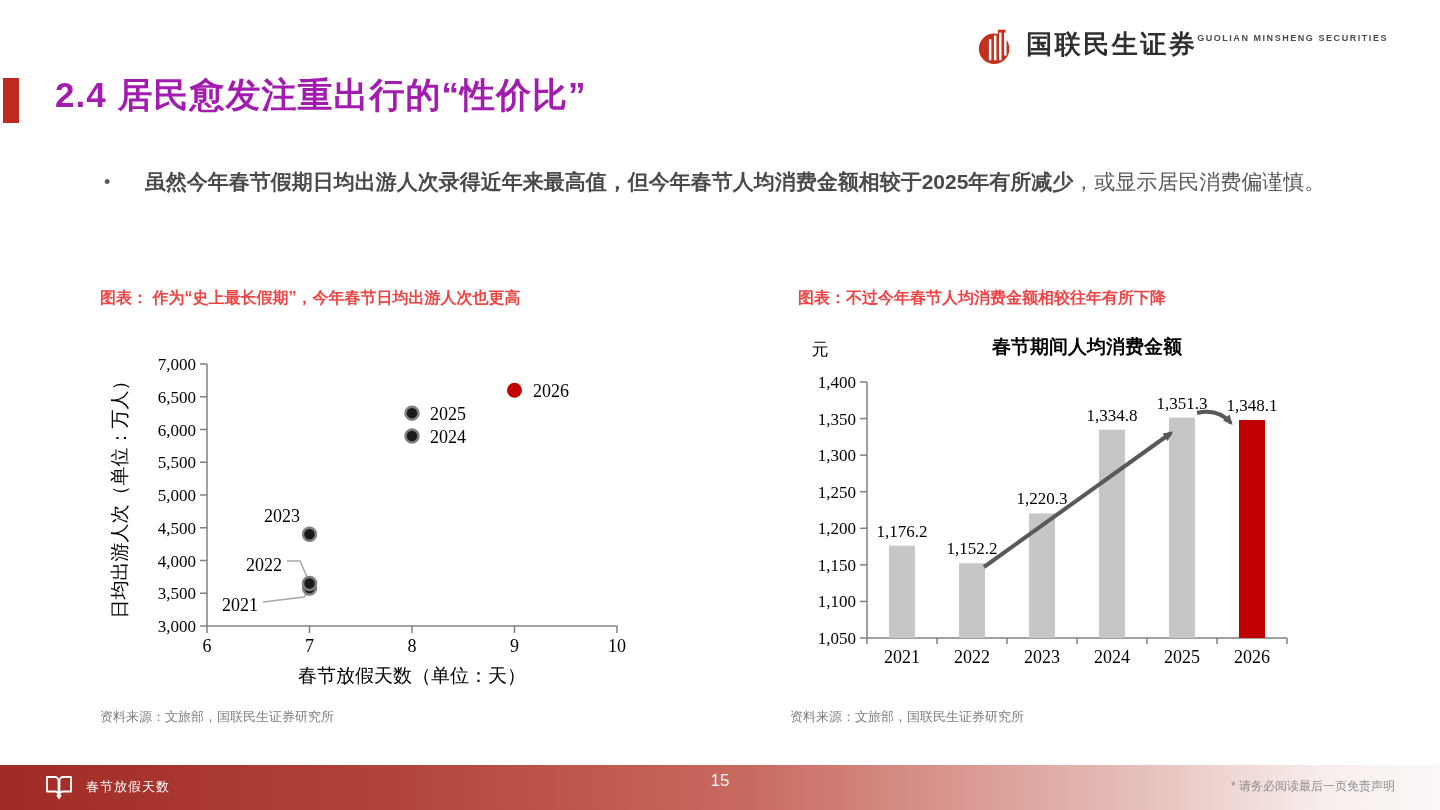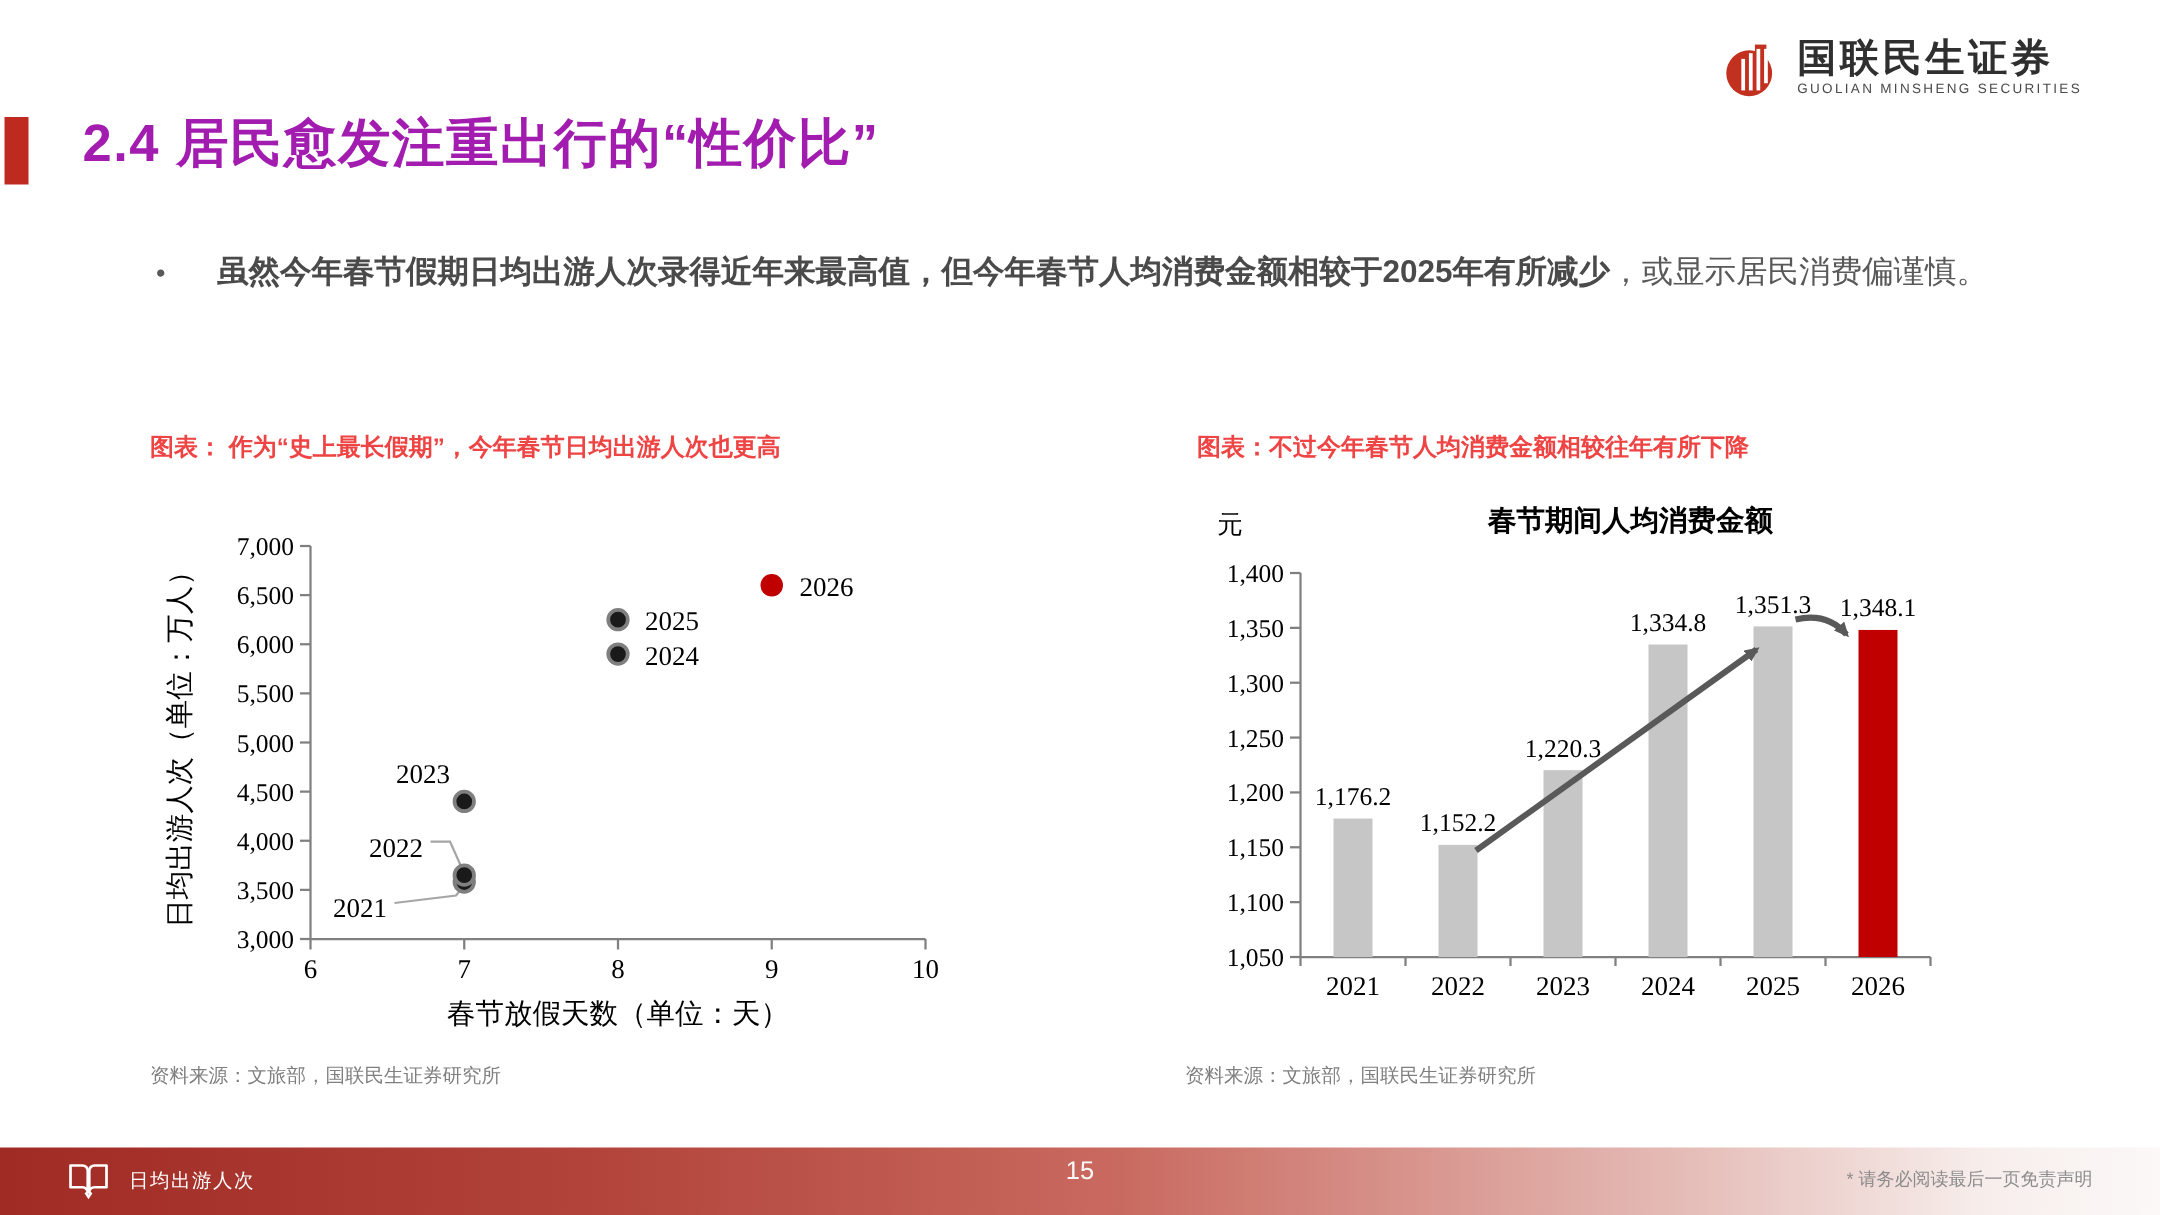--- a/index.html
+++ b/index.html
@@ -2,23 +2,23 @@
 <html><head>
 <meta charset="utf-8">
 <style>
   html,body{margin:0;padding:0;background:#fff;}
   body{width:1440px;height:810px;position:relative;overflow:hidden;
        font-family:"Liberation Sans","DejaVu Sans",sans-serif;}
   .abs{position:absolute;}
 
   
   #logo{top:24px;right:52px;display:flex;align-items:center;gap:8px;}
-  #logo .txt{display:flex;flex-direction:column;line-height:1.05;}
+  #logo .txt{display:flex;flex-direction:row;line-height:1.05;}
   #logo .cn{font-size:26px;font-weight:bold;color:#2f2f2f;letter-spacing:2.5px;}
-  #logo .en{font-size:9px;font-weight:normal;color:#4a4a4a;letter-spacing:1.55px;margin-top:3px;}
+  #logo .en{font-size:9px;font-weight:bold;color:#4a4a4a;letter-spacing:1.55px;margin-top:3px;}
 
   
   #accent-bar{left:3px;top:78px;width:16px;height:45px;background:#BE2A20;}
   #page-title{left:55px;top:72px;font-size:35px;font-weight:bold;color:#a21caf;letter-spacing:1px;}
 
   
   #bullet-row{left:100px;top:162px;width:1240px;font-size:21px;line-height:40px;color:#595959;}
   #bullet-row .dot{position:absolute;left:4px;top:0;color:#595959;font-size:18px;}
   #bullet-row .txt{display:block;margin-left:30px;text-align:center;}
   #bullet-row .b{font-weight:bold;color:#4a4a4a;}
@@ -204,16 +204,16 @@
 <div class="abs fig-source" id="source-left">资料来源：文旅部，国联民生证券研究所</div>
 <div class="abs fig-source" id="source-right">资料来源：文旅部，国联民生证券研究所</div>
 
 <div class="abs" id="footer-bar"></div>
 <div class="abs" id="footer-left">
   <svg width="30" height="26" viewBox="0 0 30 26">
     <path d="M3 3 h8 a3.5 3.5 0 0 1 3.5 3.5 V21 a3.5 3.5 0 0 0 -3.5 -3.5 H3 Z" fill="none" stroke="#fff" stroke-width="1.8" stroke-linejoin="round"></path>
     <path d="M27 3 h-8 a3.5 3.5 0 0 0 -3.5 3.5 V21 a3.5 3.5 0 0 1 3.5 -3.5 h8 Z" fill="none" stroke="#fff" stroke-width="1.8" stroke-linejoin="round"></path>
     <path d="M13 21 l2 3 l2 -3" fill="none" stroke="#fff" stroke-width="1.6"></path>
   </svg>
-  <span class="lbl">日均出游人次</span>
+  <span class="lbl">春节放假天数</span>
 </div>
 <div class="abs" id="footer-page">15</div>
 <div class="abs" id="footer-right">* 请务必阅读最后一页免责声明</div>
 
 </body></html>

